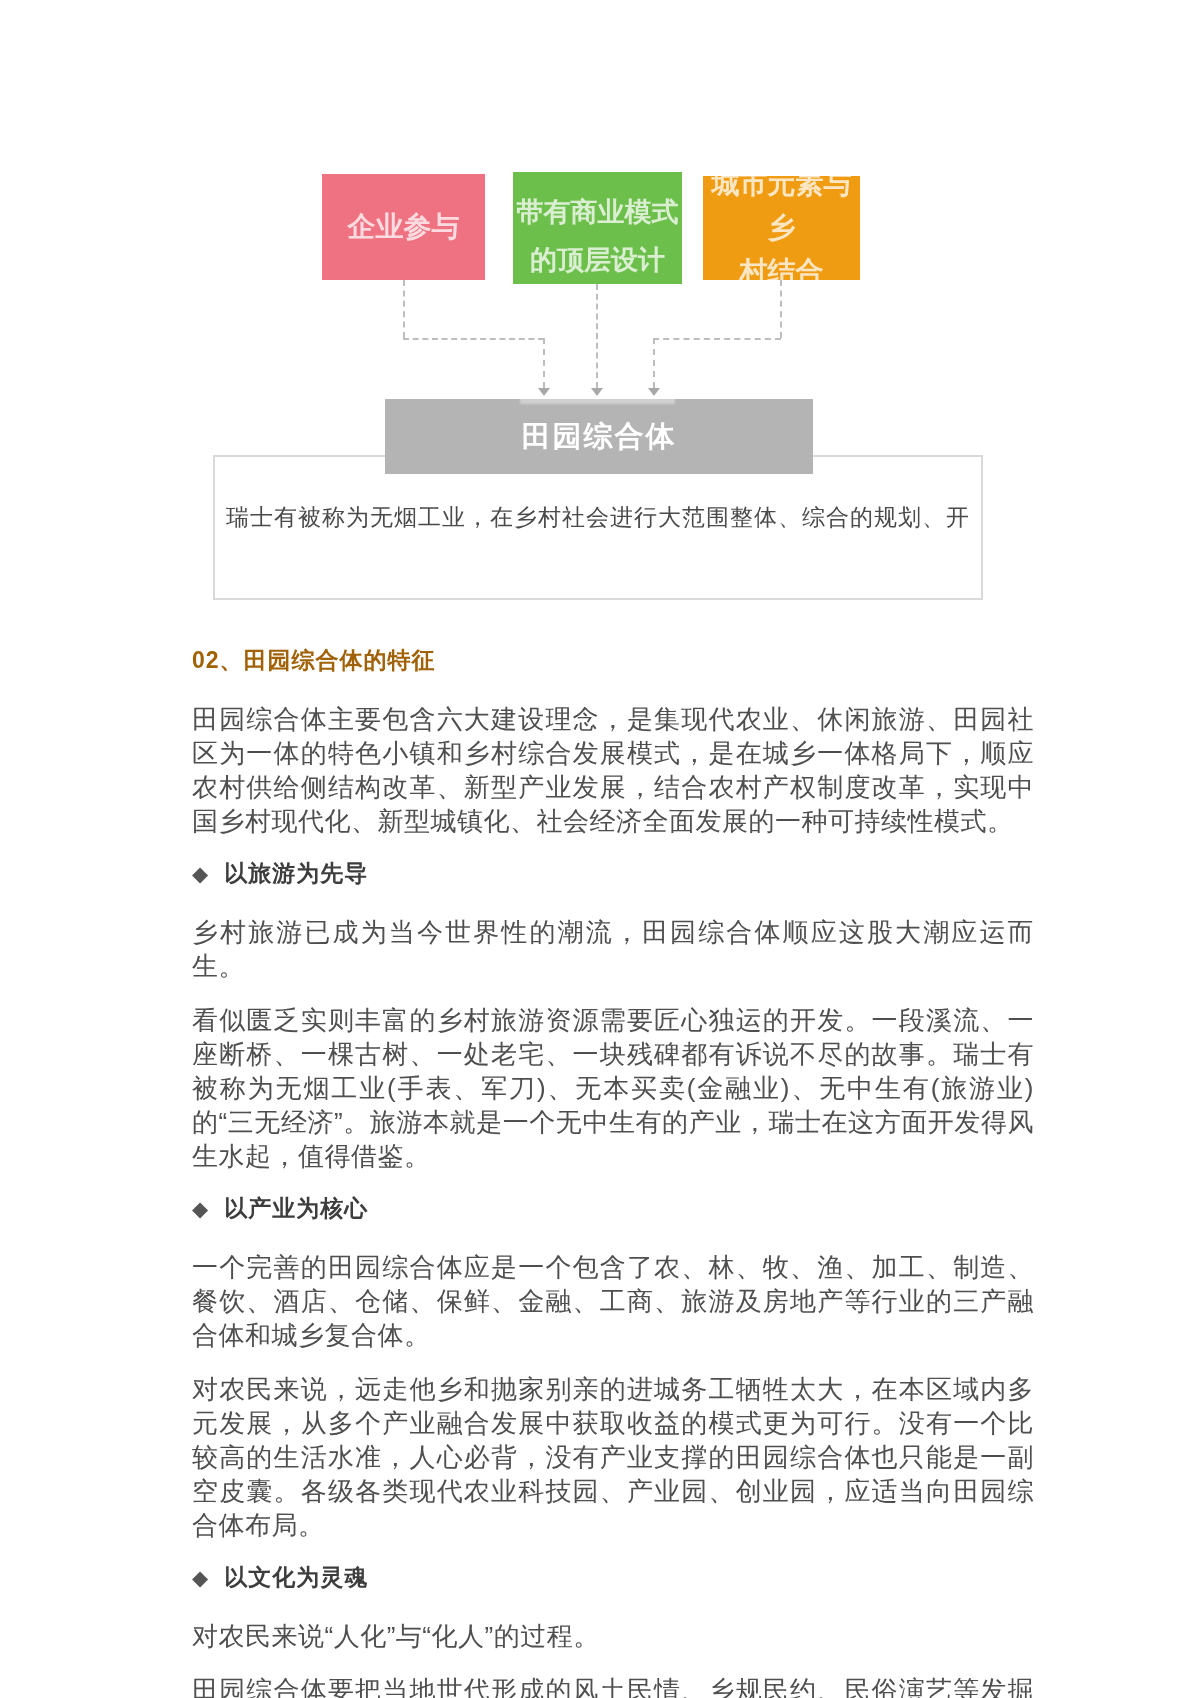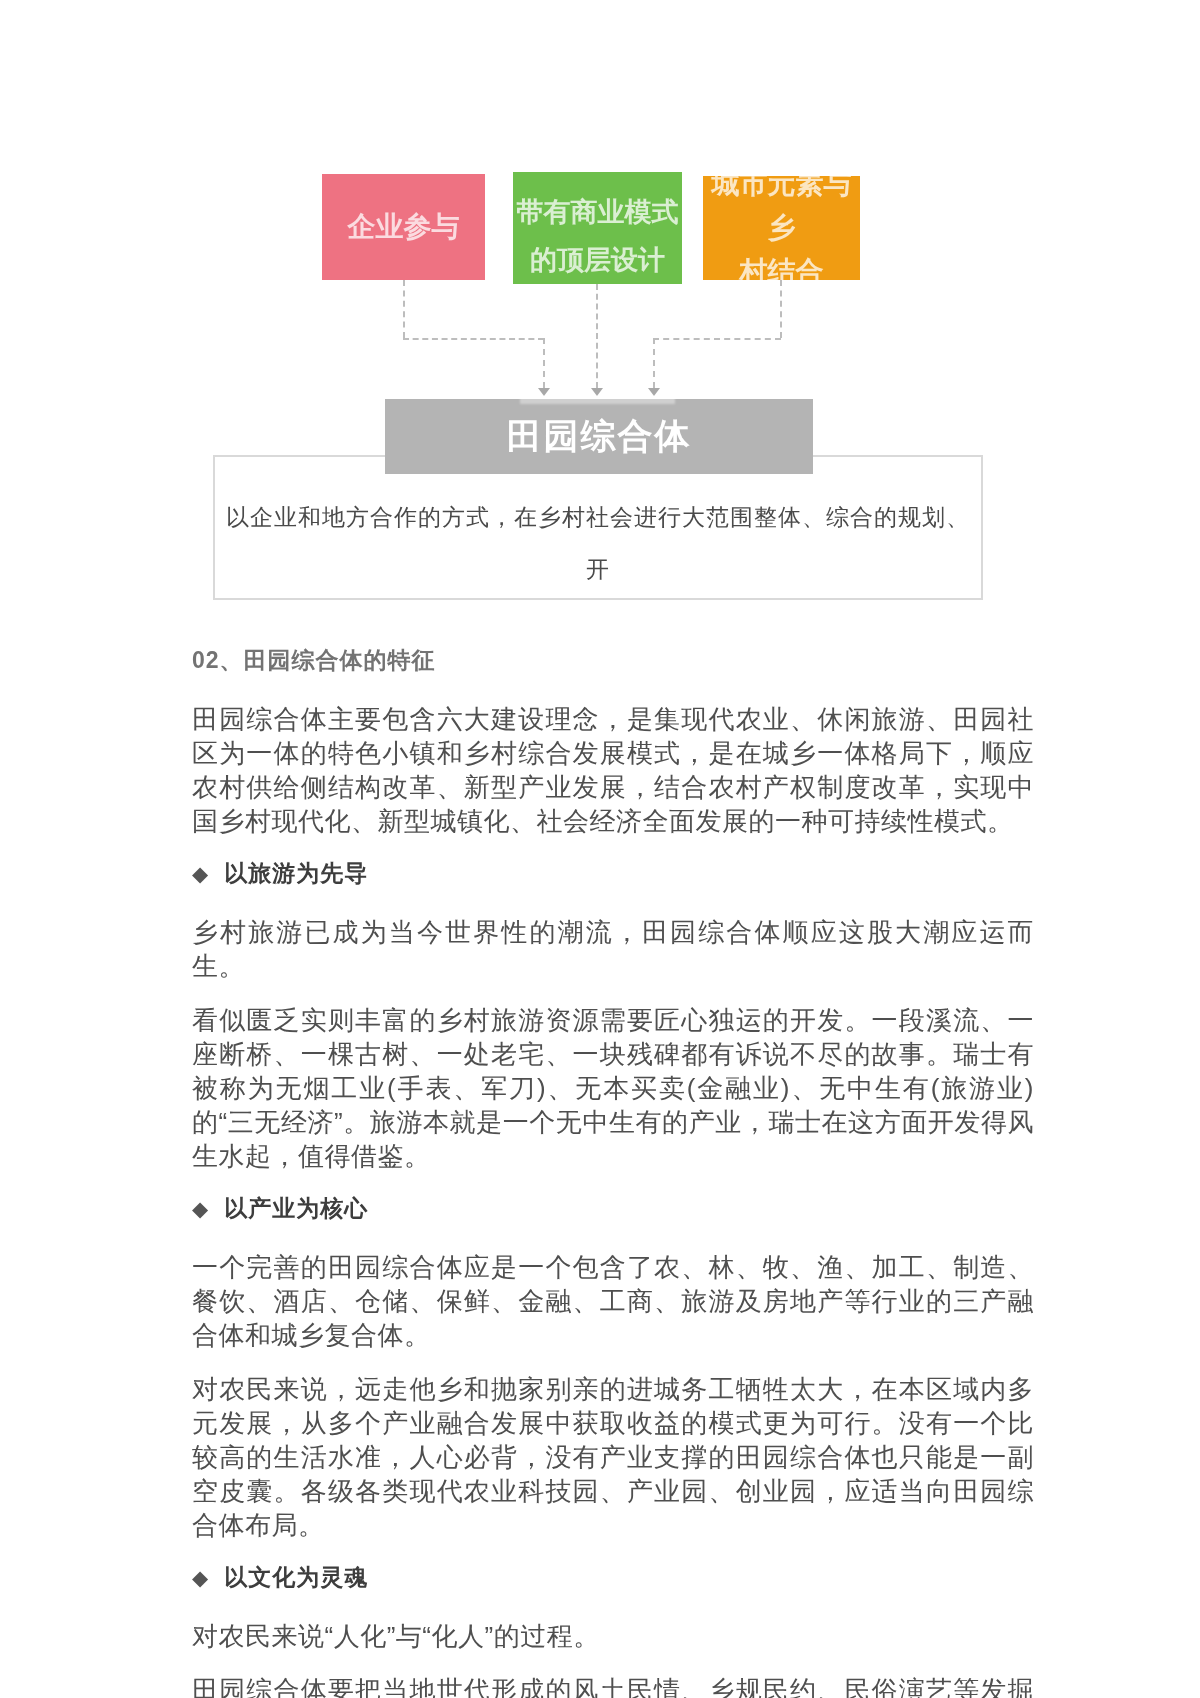--- a/index.html
+++ b/index.html
@@ -37,42 +37,42 @@
   }
   .ar1{left:538px;top:388px;}
   .ar2{left:591px;top:388px;}
   .ar3{left:648px;top:388px;}
   .center-box{
     position:absolute;left:385px;top:399px;width:428px;height:75px;
     background:#b4b4b4;z-index:3;
     display:flex;justify-content:center;align-items:center;
   }
   .center-label{
-    color:#ffffff;font-size:35px;font-weight:bold;letter-spacing:2px;margin-top:0;
+    color:#ffffff;font-size:29px;font-weight:bold;letter-spacing:2px;margin-top:0;
   }
   .watermark{
     position:absolute;left:135px;top:-3px;width:155px;height:8px;
     background:rgba(255,255,255,0.38);
     filter:blur(1px);
   }
   .desc-box{
     position:absolute;left:213px;top:455px;width:770px;height:145px;
     box-sizing:border-box;border:2px solid #d9d9d9;background:#ffffff;z-index:1;
   }
   .desc-box p{
     margin:0;text-align:center;font-size:23px;color:#4a4a4a;line-height:52px;letter-spacing:1px;
   }
   .desc-box{padding-top:34px;}
   
   .article{
     position:absolute;left:192px;top:645px;width:842px;
     color:#4f4f4f;
   }
   .sec-head{
-    margin:0 0 26px 0;font-size:23px;font-weight:bold;color:#737373;letter-spacing:1px;
+    margin:0 0 26px 0;font-size:23px;font-weight:bold;color:#a16207;letter-spacing:1px;
   }
   .article p{
     margin:0 0 20px 0;font-size:26px;line-height:34px;text-align:justify;letter-spacing:0.5px;
   }
   .subhead{
     margin:14px 0 26px 0;font-size:23px;font-weight:bold;color:#3d3d3d;letter-spacing:1px;
   }
   .diamond{
     font-size:21px;color:#555555;margin-right:15px;font-weight:normal;
   }
@@ -108,21 +108,21 @@
     <div class="arrow ar1"></div>
     <div class="arrow ar2"></div>
     <div class="arrow ar3"></div>
 
     <div class="center-box">
       <div class="watermark"></div>
       <div class="center-label">田园综合体</div>
     </div>
 
     <div class="desc-box">
-      <p>以企业和地方合作的方式，在乡村社会进行大范围整体、综合的规划、开</p>
+      <p>瑞士有被称为无烟工业，在乡村社会进行大范围整体、综合的规划、开</p>
     </div>
   </div>
 
   <div class="article">
 
     <h3 class="sec-head">02、田园综合体的特征</h3>
 
     <p>田园综合体主要包含六大建设理念，是集现代农业、休闲旅游、田园社区为一体的特色小镇和乡村综合发展模式，是在城乡一体格局下，顺应农村供给侧结构改革、新型产业发展，结合农村产权制度改革，实现中国乡村现代化、新型城镇化、社会经济全面发展的一种可持续性模式。</p>
 
     <div class="subhead">

